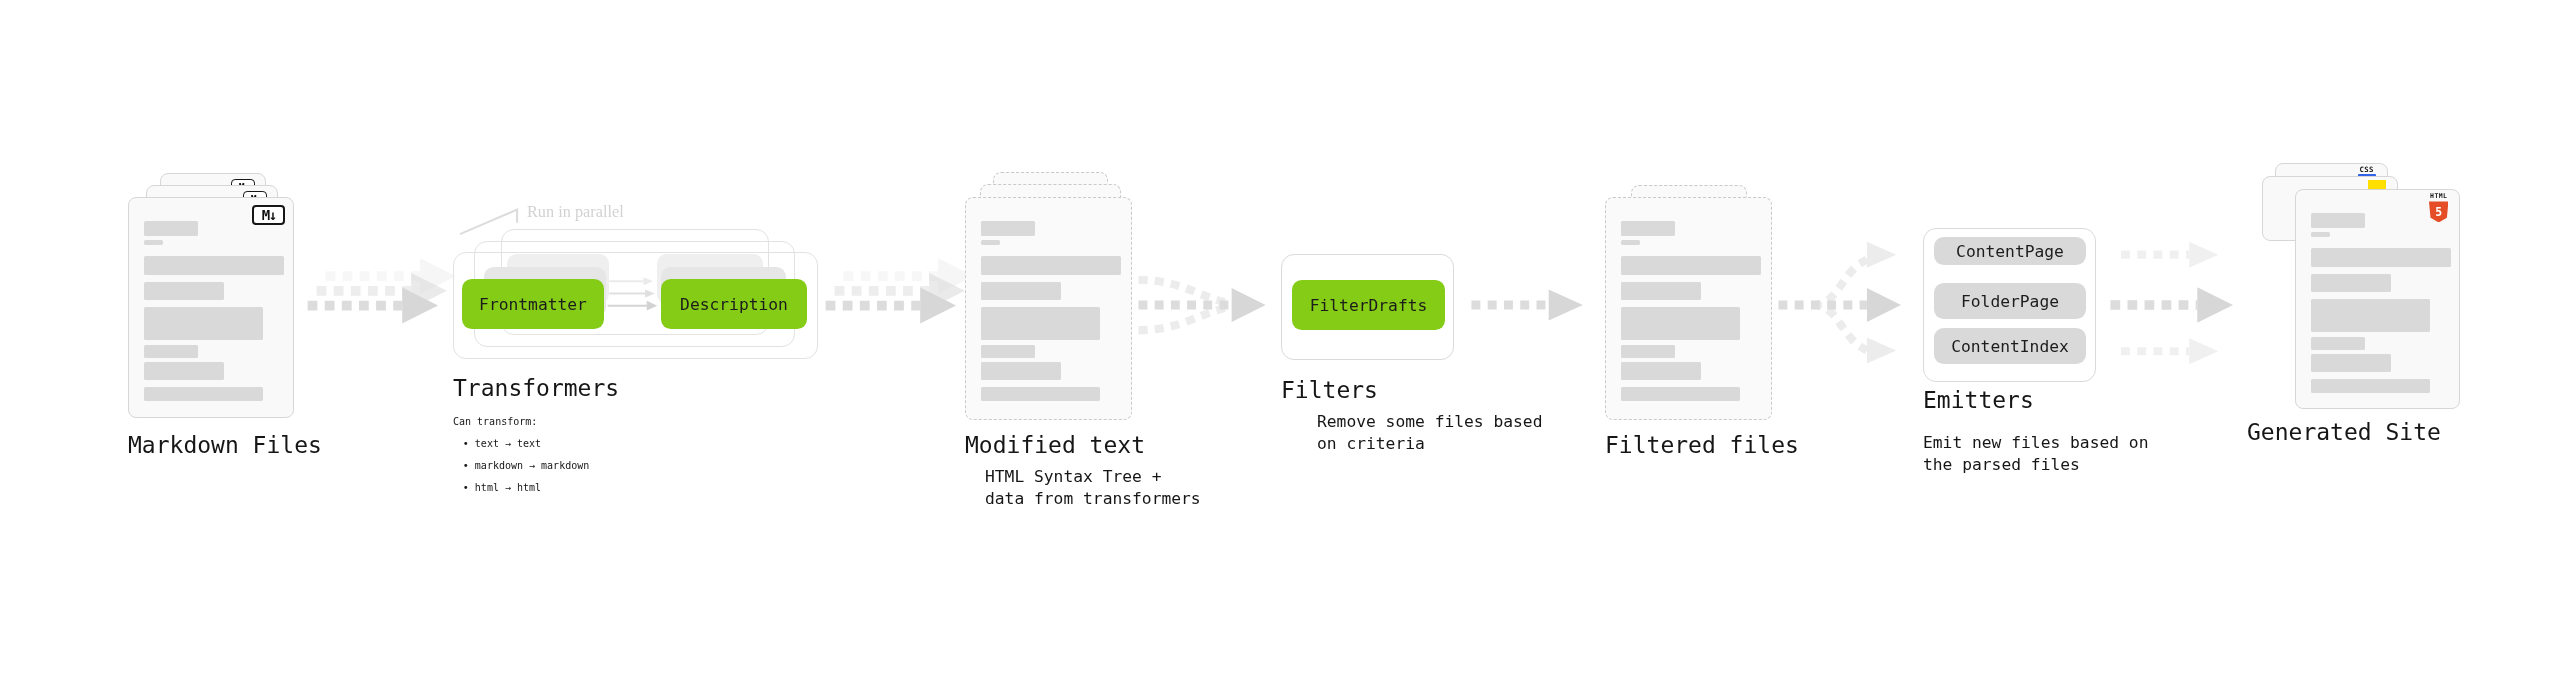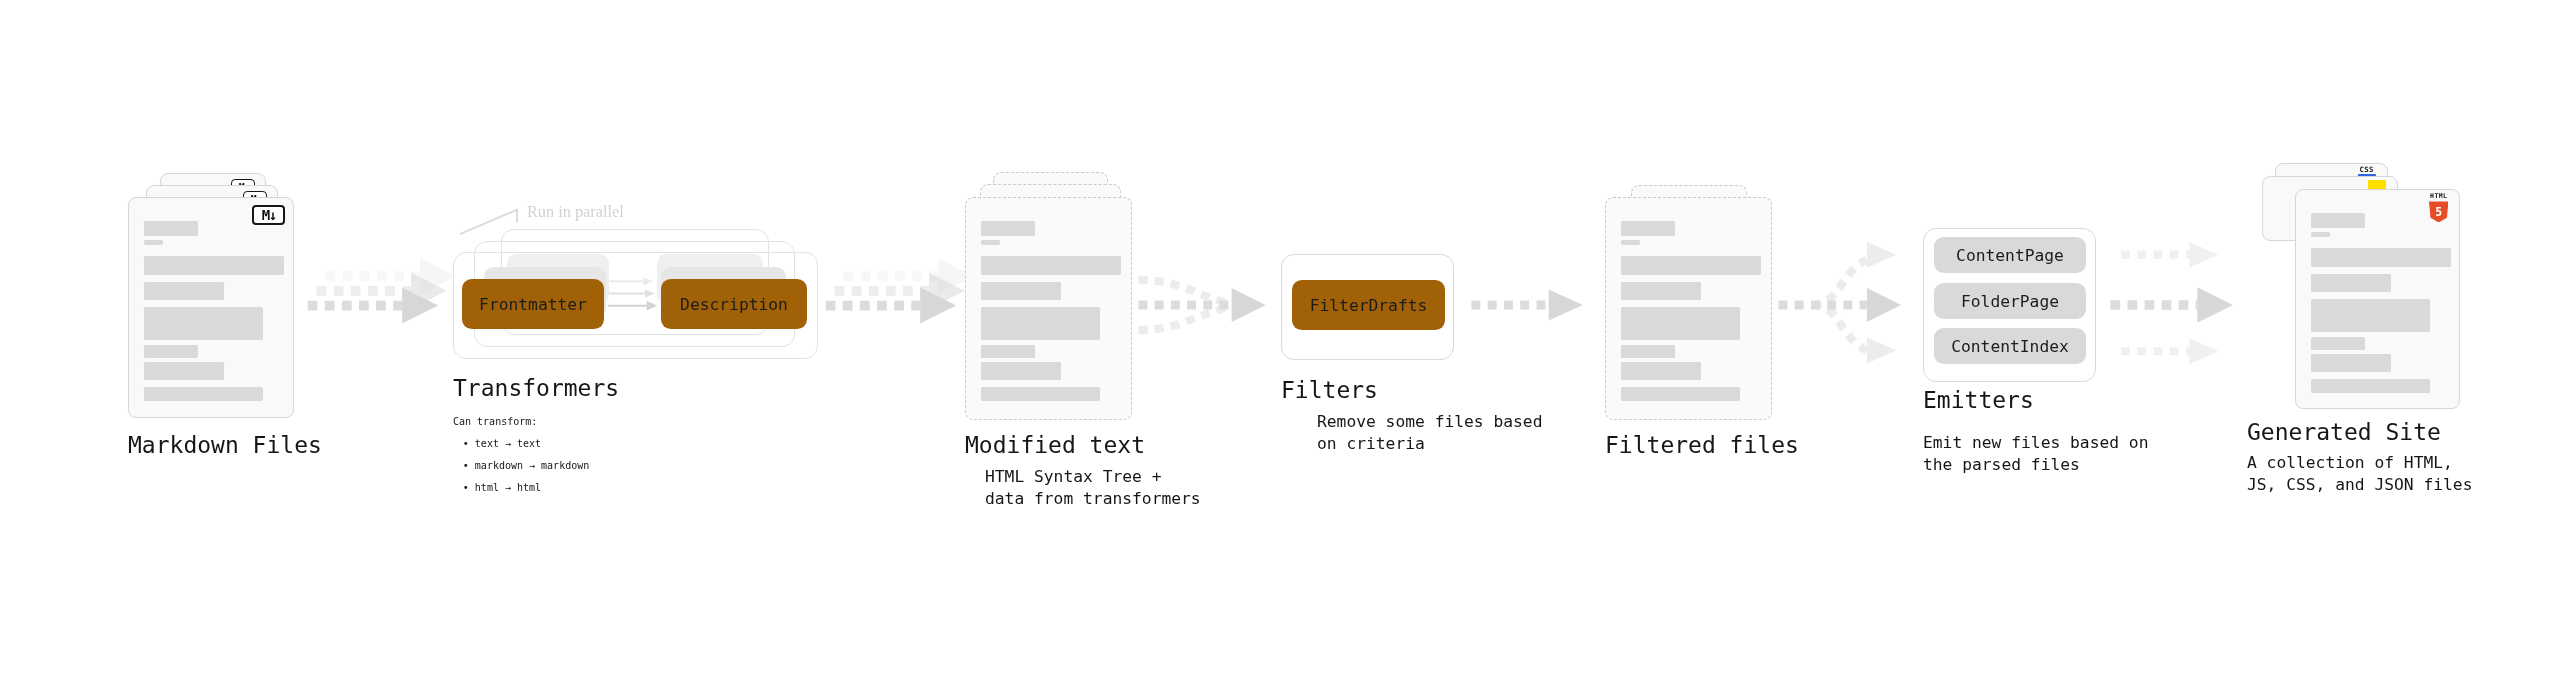--- a/index.html
+++ b/index.html
@@ -18,21 +18,21 @@
   .l7{width:80px;height:18.7px;margin-top:4.1px}
   .l8{width:119px;height:14px;margin-top:6.5px}
   
   .mdbadge{position:absolute;top:6.5px;right:8.1px;width:32.5px;height:20.3px;background:#fff;border:2.4px solid #161616;
            border-radius:4.1px;display:flex;align-items:center;justify-content:center;
            font-weight:bold;font-size:14px;letter-spacing:-1.6px;color:#111;box-sizing:border-box;}
   .mdbadge.small{width:24.4px;height:16.3px;font-size:9.8px;border-width:1.6px;top:4.9px;right:9.8px;}
   
   .softbox{position:absolute;border:1.6px solid #e2e2e2;border-radius:13px;box-sizing:border-box;background:transparent;}
   .softbox.solidline{border-color:#dadada;background:#fff;}
-  .btn{position:absolute;background:#a16207;border-radius:9.8px;display:flex;align-items:center;justify-content:center;
+  .btn{position:absolute;background:#84cc16;border-radius:9.8px;display:flex;align-items:center;justify-content:center;
        font-size:16.3px;color:#1c1c1c;box-sizing:border-box;}
   .btn.g1{background:#e6e6e6;}
   .btn.g2{background:#efefef;}
   .btn.emit{background:#d9d9d9;}
   
   .stage-title{position:absolute;font-size:23px;color:#161616;}
   .stage-sub{position:absolute;font-size:16.3px;line-height:22px;color:#161616;white-space:pre-line;}
   .bullets{position:absolute;font-size:10px;line-height:22px;color:#161616;}
   .bullets .b{padding-left:9.8px;}
   .callout-text{position:absolute;font-size:16.3px;color:#d2d2d2;font-family:Liberation Serif, serif;}
@@ -181,21 +181,21 @@
   <svg class="abs" style="left:1776px;top:240px;" width="138" height="130" viewBox="0 0 170 160">
     <path d="M45,80 C75,80 78,48 102,30 L112,24" fill="none" stroke="#ececec" stroke-width="10" stroke-dasharray="11 9"></path>
     <polygon points="112,2 112,34 148,18" fill="#ececec"></polygon>
     <path d="M45,80 C75,80 78,112 102,130 L112,136" fill="none" stroke="#ececec" stroke-width="10" stroke-dasharray="11 9"></path>
     <polygon points="112,120 112,152 148,136" fill="#ececec"></polygon>
     <line x1="3" y1="80" x2="112" y2="80" stroke="#dcdcdc" stroke-width="11" stroke-dasharray="11 9"></line>
     <polygon points="112,59 112,101 154,80" fill="#d7d7d7"></polygon>
   </svg>
 
   <div class="softbox solidline" style="left:1923px;top:228px;width:173px;height:154px;"></div>
-  <div class="btn emit" style="left:1934px;top:237px;width:152px;height:36px;">ContentPage</div>
+  <div class="btn emit" style="left:1934px;top:237px;width:152px;height:28px;">ContentPage</div>
   <div class="btn emit" style="left:1934px;top:283px;width:152px;height:36px;">FolderPage</div>
   <div class="btn emit" style="left:1934px;top:328px;width:152px;height:36px;">ContentIndex</div>
   <div class="stage-title" style="left:1923px;top:387px;">Emitters</div>
   <div class="stage-sub" style="left:1923px;top:432px;">Emit new files based on
 the parsed files</div>
 
   <svg class="abs" style="left:2108px;top:240px;" width="138" height="130" viewBox="0 0 170 160">
     <g opacity="0.4">
       <line x1="16" y1="18" x2="100" y2="18" stroke="#dcdcdc" stroke-width="10" stroke-dasharray="11 9"></line>
       <polygon points="100,2 100,34 136,18" fill="#dcdcdc"></polygon>
@@ -227,17 +227,15 @@
     <i class="bar l1"></i>
     <i class="bar l2"></i>
     <i class="bar l3"></i>
     <i class="bar l4"></i>
     <i class="bar l5"></i>
     <i class="bar l6"></i>
     <i class="bar l7"></i>
     <i class="bar l8"></i>
   </div>
   <div class="stage-title" style="left:2247px;top:419px;">Generated Site</div>
-  <div class="stage-sub" style="left:2247px;top:452px;">A collection of HTML,
-JS, CSS, and JSON files</div>
 
 </div>
 
 
 </body></html>

